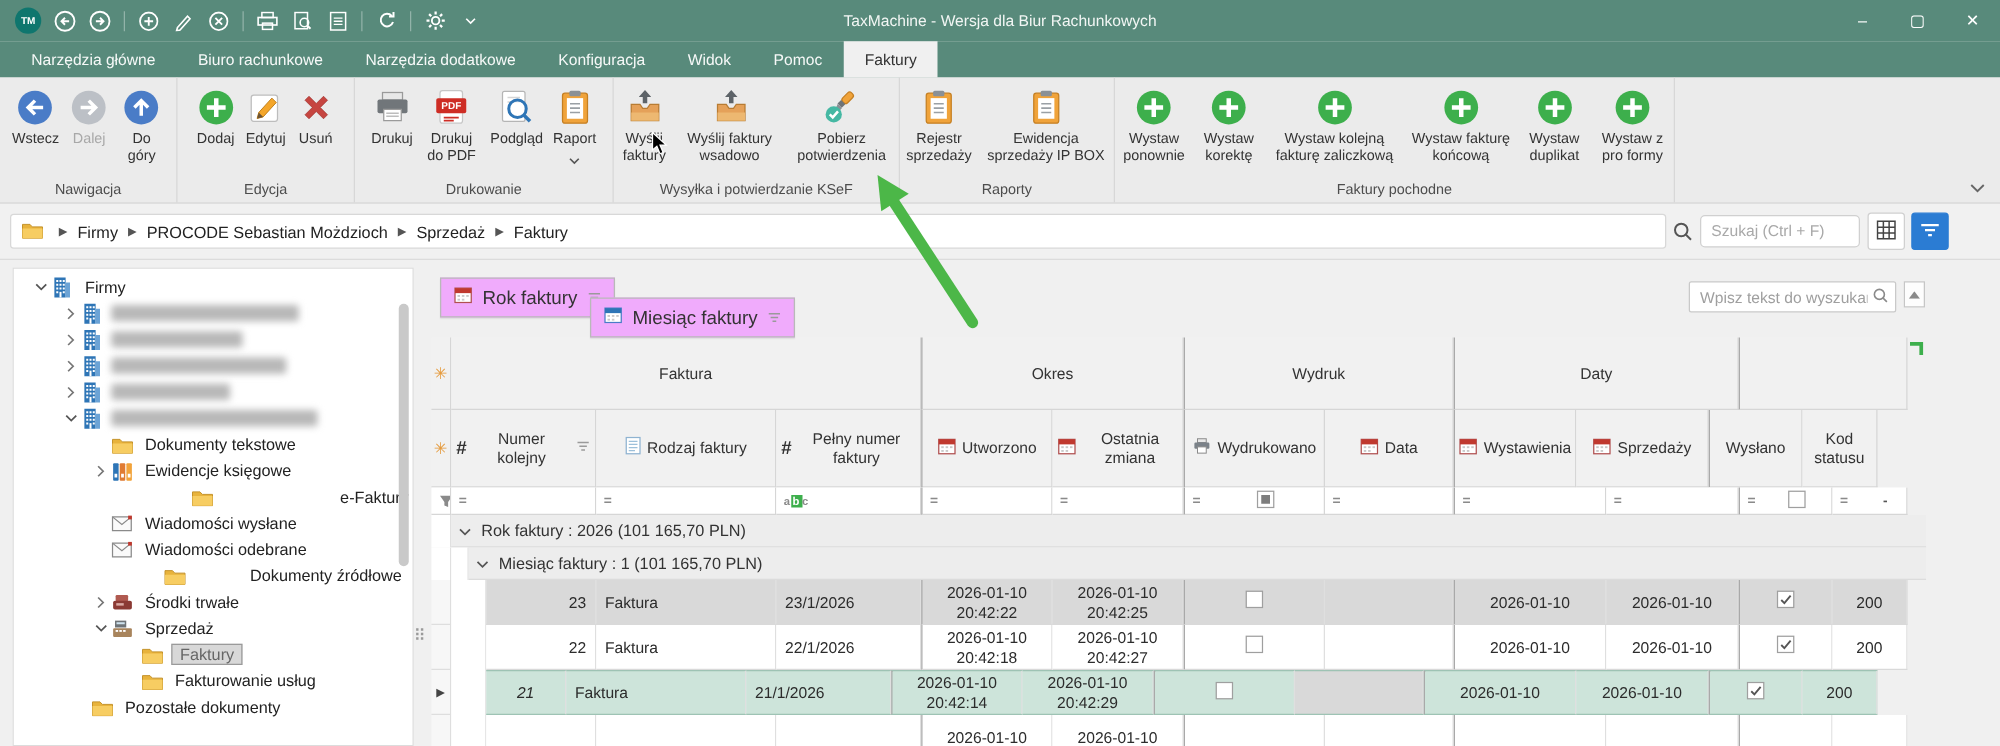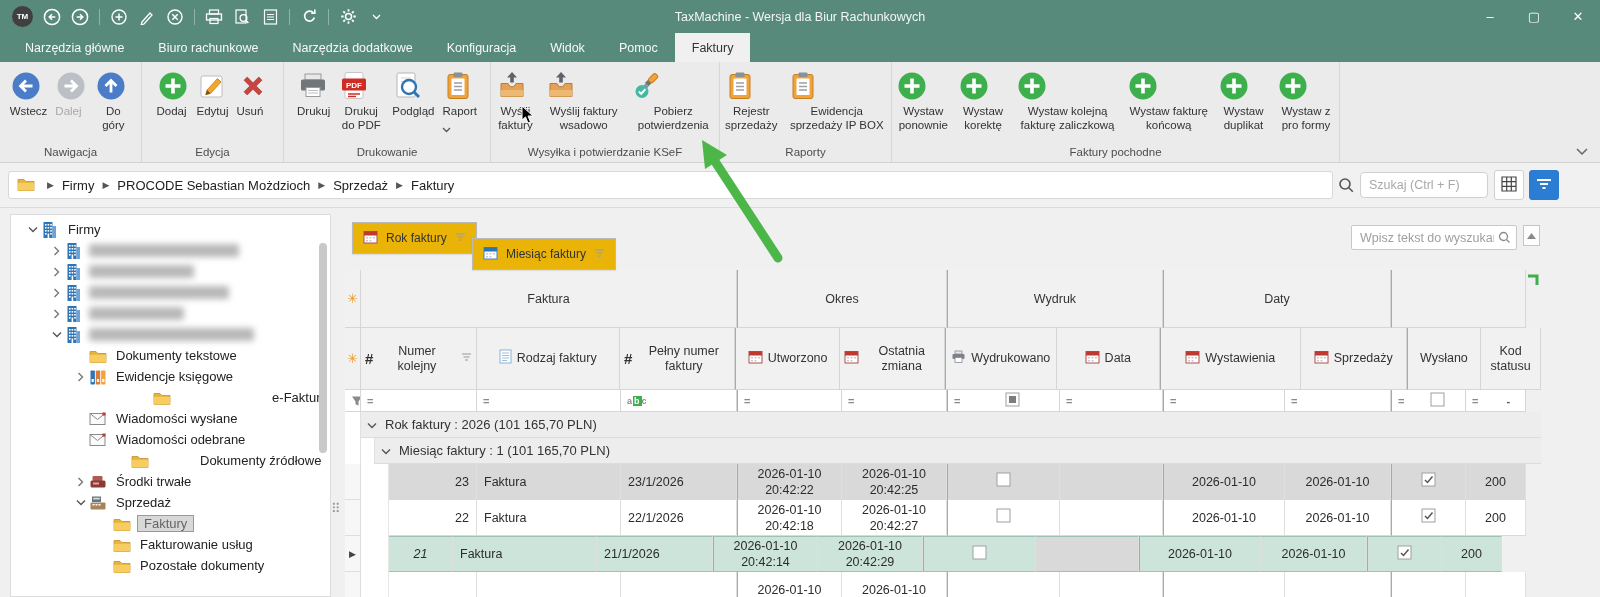--- a/index.html
+++ b/index.html
@@ -4,21 +4,21 @@
 <style>
   html,body{margin:0;padding:0;}
   body{width:1600px;height:597px;overflow:hidden;font-family:"Liberation Sans",sans-serif;
        background:#f0f0f0;position:relative;-webkit-font-smoothing:antialiased;}
   #app{position:absolute;inset:0;}
 
   
   #titlebar{position:absolute;left:0;top:0;width:1600px;height:33px;background:#588a7b;
             display:flex;align-items:center;color:#fff;}
   .qat{display:flex;align-items:center;gap:10px;padding-left:12px;}
-  .tmlogo{width:21px;height:21px;border-radius:50%;background:#404040;color:#fff;font-size:8px;
+  .tmlogo{width:21px;height:21px;border-radius:50%;background:#0f766e;color:#fff;font-size:8px;
           font-weight:bold;display:flex;align-items:center;justify-content:center;letter-spacing:0;}
   .qicon{width:18px;height:18px;display:flex;align-items:center;justify-content:center;cursor:default;}
   .qsep{width:1px;height:16px;background:rgba(255,255,255,.35);}
   #wtitle{position:absolute;left:0;right:0;top:0;height:33px;display:flex;align-items:center;
           justify-content:center;font-size:12.5px;color:#f2f6f4;pointer-events:none;}
   .wincontrols{margin-left:auto;display:flex;align-items:center;height:33px;}
   .winbtn{width:44px;height:33px;display:flex;align-items:center;justify-content:center;
           font-size:13px;color:#fff;}
 
   
@@ -26,21 +26,21 @@
             display:flex;align-items:flex-end;padding-left:8px;box-sizing:border-box;}
   .rtab{height:29px;display:flex;align-items:center;padding:0 17px;font-size:12.5px;
         color:rgba(255,255,255,.95);}
   .rtab.active{background:#f0f0f0;color:#333;}
 
   
   #ribbon{position:absolute;left:0;top:62px;width:1600px;height:101px;background:#ebebeb;
           border-bottom:1px solid #d2d2d2;box-sizing:border-box;display:flex;}
   .rgroup{display:flex;flex-direction:column;border-right:1px solid #d7d7d7;box-sizing:border-box;}
   .rbuttons{flex:1;display:flex;justify-content:center;align-items:flex-start;padding-top:6px;}
-  .rbtn{display:flex;flex-direction:column;align-items:flex-start;padding:2px 4px;}
+  .rbtn{display:flex;flex-direction:column;align-items:center;padding:2px 4px;}
   .rbtn .ric{width:32px;height:32px;display:flex;align-items:center;justify-content:center;}
   .rbtn .rlb{font-size:11.5px;line-height:13.5px;color:#333;text-align:center;margin-top:3px;
              white-space:pre-line;}
   .rbtn.disabled .rlb{color:#a8a8a8;}
   .rgroup-label{height:18px;text-align:center;font-size:11.5px;color:#4d4d4d;line-height:16px;}
   .ribbon-collapse{position:absolute;right:12px;top:142px;color:#666;}
 
   
   #pathbar{position:absolute;left:0;top:163px;width:1600px;height:45px;background:#f1f1f1;
            border-bottom:1px solid #dcdcdc;box-sizing:border-box;}
@@ -72,22 +72,22 @@
   .tlabel.sel{background:#d8d8d8;border:1px solid #9a9a9a;color:#666;padding:0 6px;}
   .tredact{height:13px;border-radius:2px;background:#b8b8b8;filter:blur(3px);}
   .tree-scroll{position:absolute;right:3px;top:28px;width:8px;height:210px;background:#c9c9c9;
                border-radius:4px;}
   #splitter{position:absolute;left:331px;top:296px;color:#9a9a9a;font-size:13px;line-height:10px;
             letter-spacing:-2px;}
 
   
   #gridwrap{position:absolute;left:345px;top:7px;width:1196px;bottom:0;overflow:hidden;background:#f0f0f0;}
   .gp{position:relative;height:55px;}
-  .chip{position:absolute;height:30px;background:#eab308;border:1px solid #b9b9b9;display:flex;
-        align-items:center;gap:8px;padding:0 10px;font-size:12px;color:#333;box-shadow:0 1px 1px rgba(0,0,0,.08);}
+  .chip{position:absolute;height:30px;background:#f0abfc;border:1px solid #b9b9b9;display:flex;
+        align-items:center;gap:8px;padding:0 10px;font-size:15px;color:#333;box-shadow:0 1px 1px rgba(0,0,0,.08);}
   .gsearch{position:absolute;left:1006px;top:10px;width:166px;height:25px;border:1px solid #c9c9c9;
            border-radius:2px;background:#fff;font-size:12.5px;padding:0 22px 0 8px;color:#333;
            box-sizing:border-box;font-family:"Liberation Sans",sans-serif;}
   .gsearch::placeholder{color:#9f9f9f;}
   .gsearch-mag{position:absolute;left:1153px;top:15px;color:#8a8a8a;}
   .vscroll-up{position:absolute;left:1178px;top:10px;width:17px;height:21px;background:#fdfdfd;
               border:1px solid #c6c6c6;display:flex;align-items:center;justify-content:center;box-sizing:border-box;}
   .greencorner{position:absolute;left:1181px;top:58px;}
 
   .grow{display:flex;}
@@ -795,21 +795,21 @@
         <div class="titem" style="padding-left: 86px; align-items: center;">
           <span class="texp"></span>
           <span class="tico">
             <svg width="18" height="16">
               <path d="M1 3.5 h6 l1.8 2 H17 v9 H1 z" fill="#e8b33c" stroke="#c4922a" stroke-width=".8"></path>
               <path d="M1 6.8 h16 v7.7 H1 z" fill="#f7cd62"></path>
             </svg>
           </span>
           <span class="tlabel">Fakturowanie usług</span>
         </div>
-        <div class="titem" style="padding-left: 86px;">
+        <div class="titem" style="padding-left: 46px;">
           <span class="texp"></span>
           <span class="tico">
             <svg width="18" height="16">
               <path d="M1 3.5 h6 l1.8 2 H17 v9 H1 z" fill="#e8b33c" stroke="#c4922a" stroke-width=".8"></path>
               <path d="M1 6.8 h16 v7.7 H1 z" fill="#f7cd62"></path>
             </svg>
           </span>
           <span class="tlabel">Pozostałe dokumenty</span>
         </div>
         <div class="tree-scroll"></div>
@@ -940,21 +940,21 @@
                 <g fill="#c9c9c9">
                   <rect x="3" y="7" width="2" height="1.5"></rect>
                   <rect x="6.5" y="7" width="2" height="1.5"></rect>
                   <rect x="10" y="7" width="2" height="1.5"></rect>
                   <rect x="3" y="10" width="2" height="1.5"></rect>
                   <rect x="6.5" y="10" width="2" height="1.5"></rect>
                 </g>
               </svg></span>
             <span>Data</span>
           </div>
-          <div class="gcell band-sep" style="width: 142px;">
+          <div class="gcell band-sep" style="width: 98px;">
             <span><svg width="15" height="14">
                 <rect x="1" y="1.5" width="13" height="11.5" fill="#fff" stroke="#b05050"></rect>
                 <rect x="1" y="1.5" width="13" height="4" fill="#c0392f"></rect>
                 <g fill="#c9c9c9">
                   <rect x="3" y="7" width="2" height="1.5"></rect>
                   <rect x="6.5" y="7" width="2" height="1.5"></rect>
                   <rect x="10" y="7" width="2" height="1.5"></rect>
                   <rect x="3" y="10" width="2" height="1.5"></rect>
                   <rect x="6.5" y="10" width="2" height="1.5"></rect>
                 </g>

